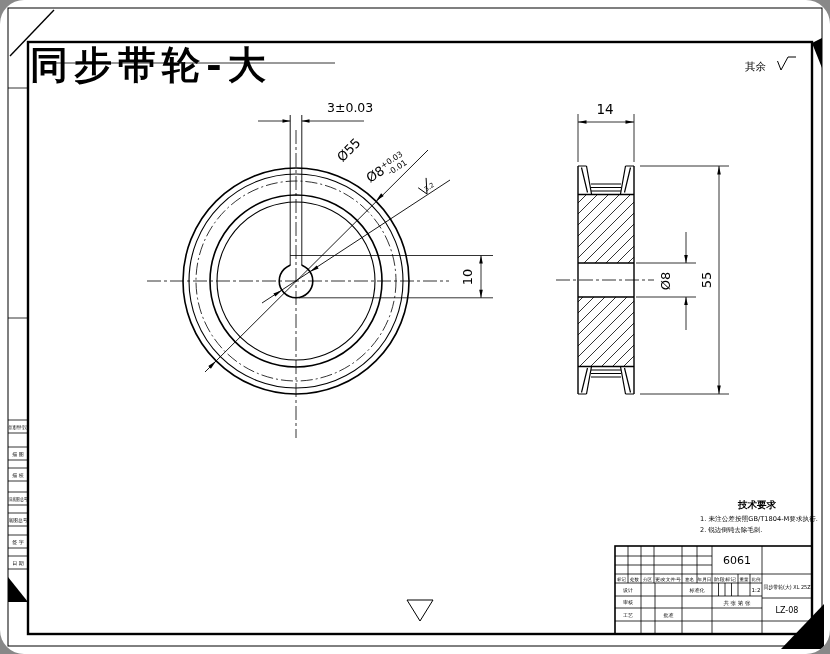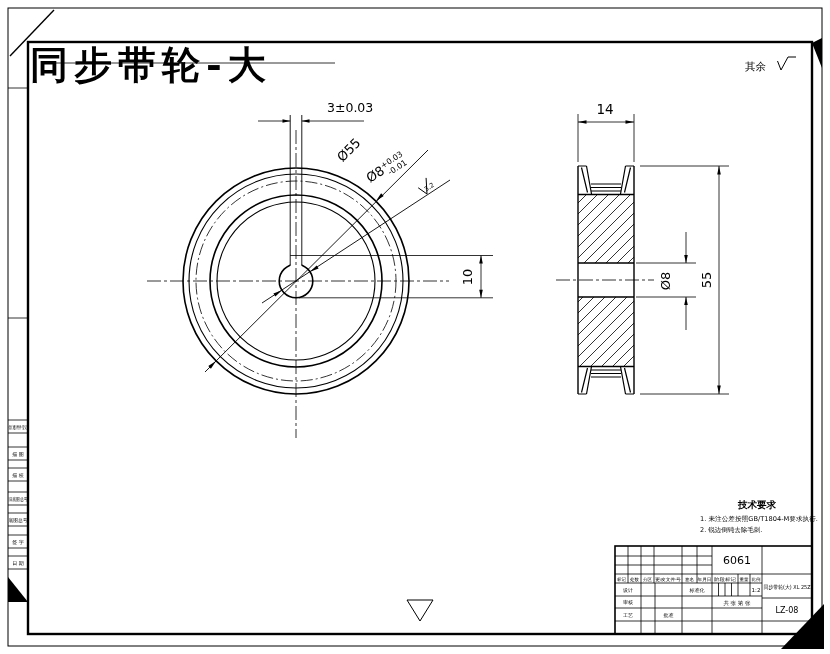--- a/index.html
+++ b/index.html
@@ -1,17 +1,17 @@
 <!DOCTYPE html>
 <html><head>
 <meta charset="utf-8">
 <style>
   html,body{margin:0;padding:0;background:#888;}
   .sheet{position:relative;width:830px;height:654px;background:#ffffff;overflow:hidden;
-         font-family:"DejaVu Sans",sans-serif;}
+         font-family:"DejaVu Sans",sans-serif;border-radius:24px;}
   svg{position:absolute;left:0;top:0;}
   svg text{fill:#000;}
   .red-title{font-family:"DejaVu Serif",serif;font-weight:bold;letter-spacing:6px;}
 </style>
 </head>
 <body>
 
 <div class="sheet">
 <svg width="830" height="654" viewBox="0 0 830 654">
   <defs>

